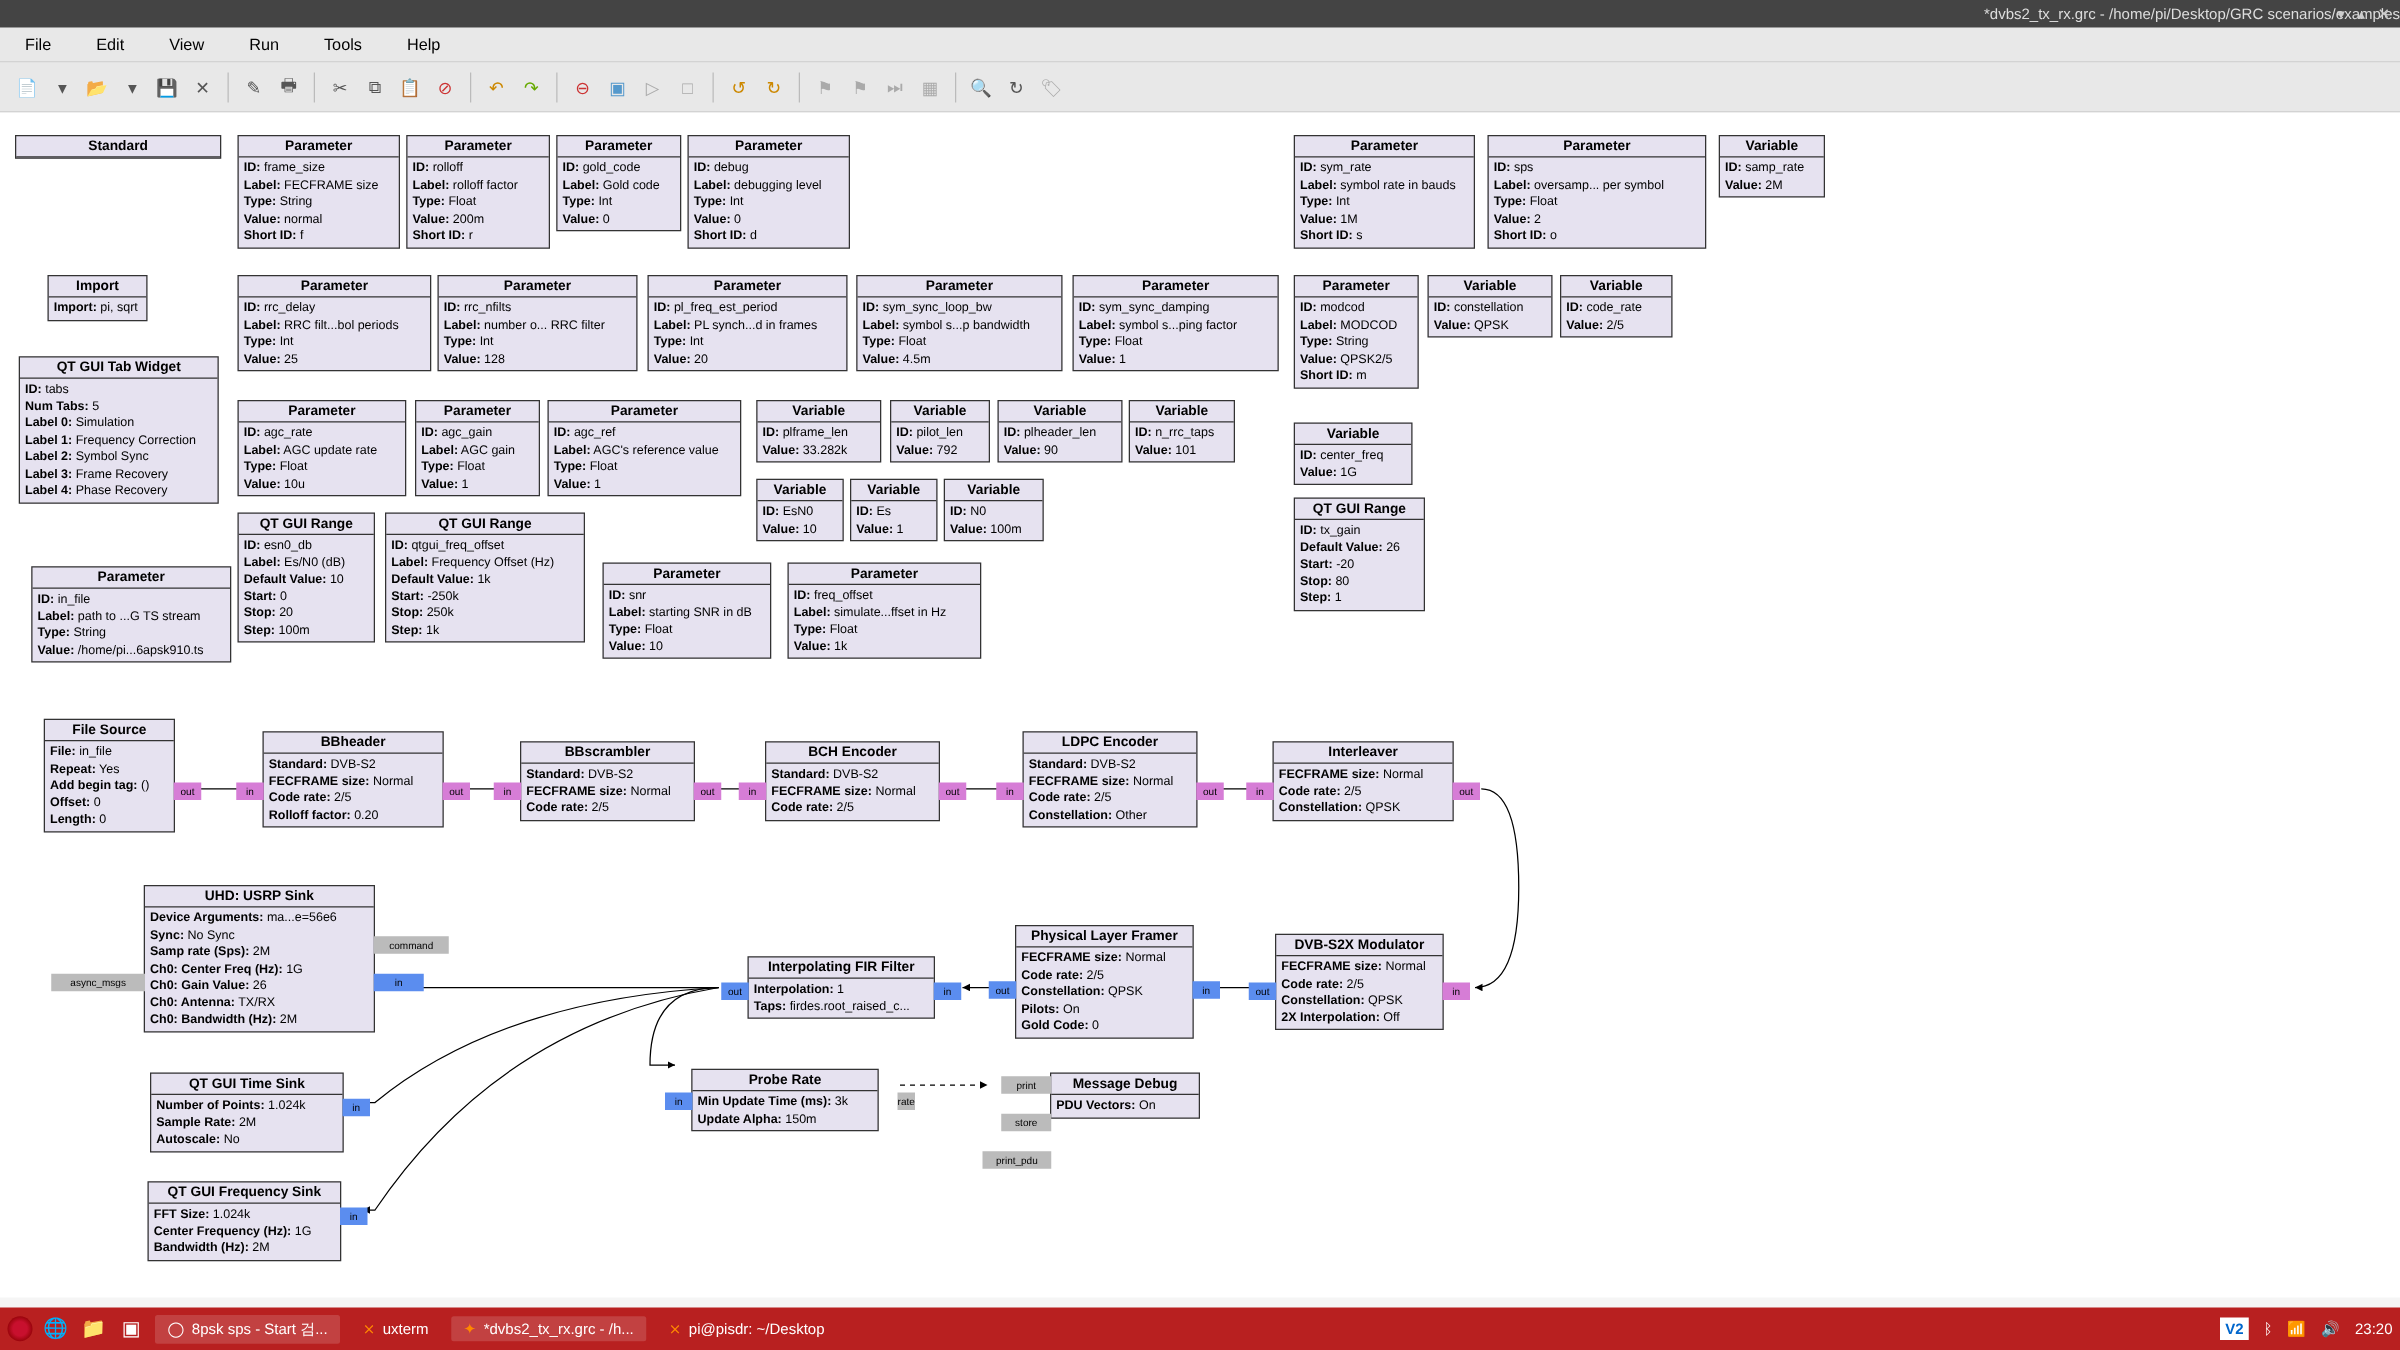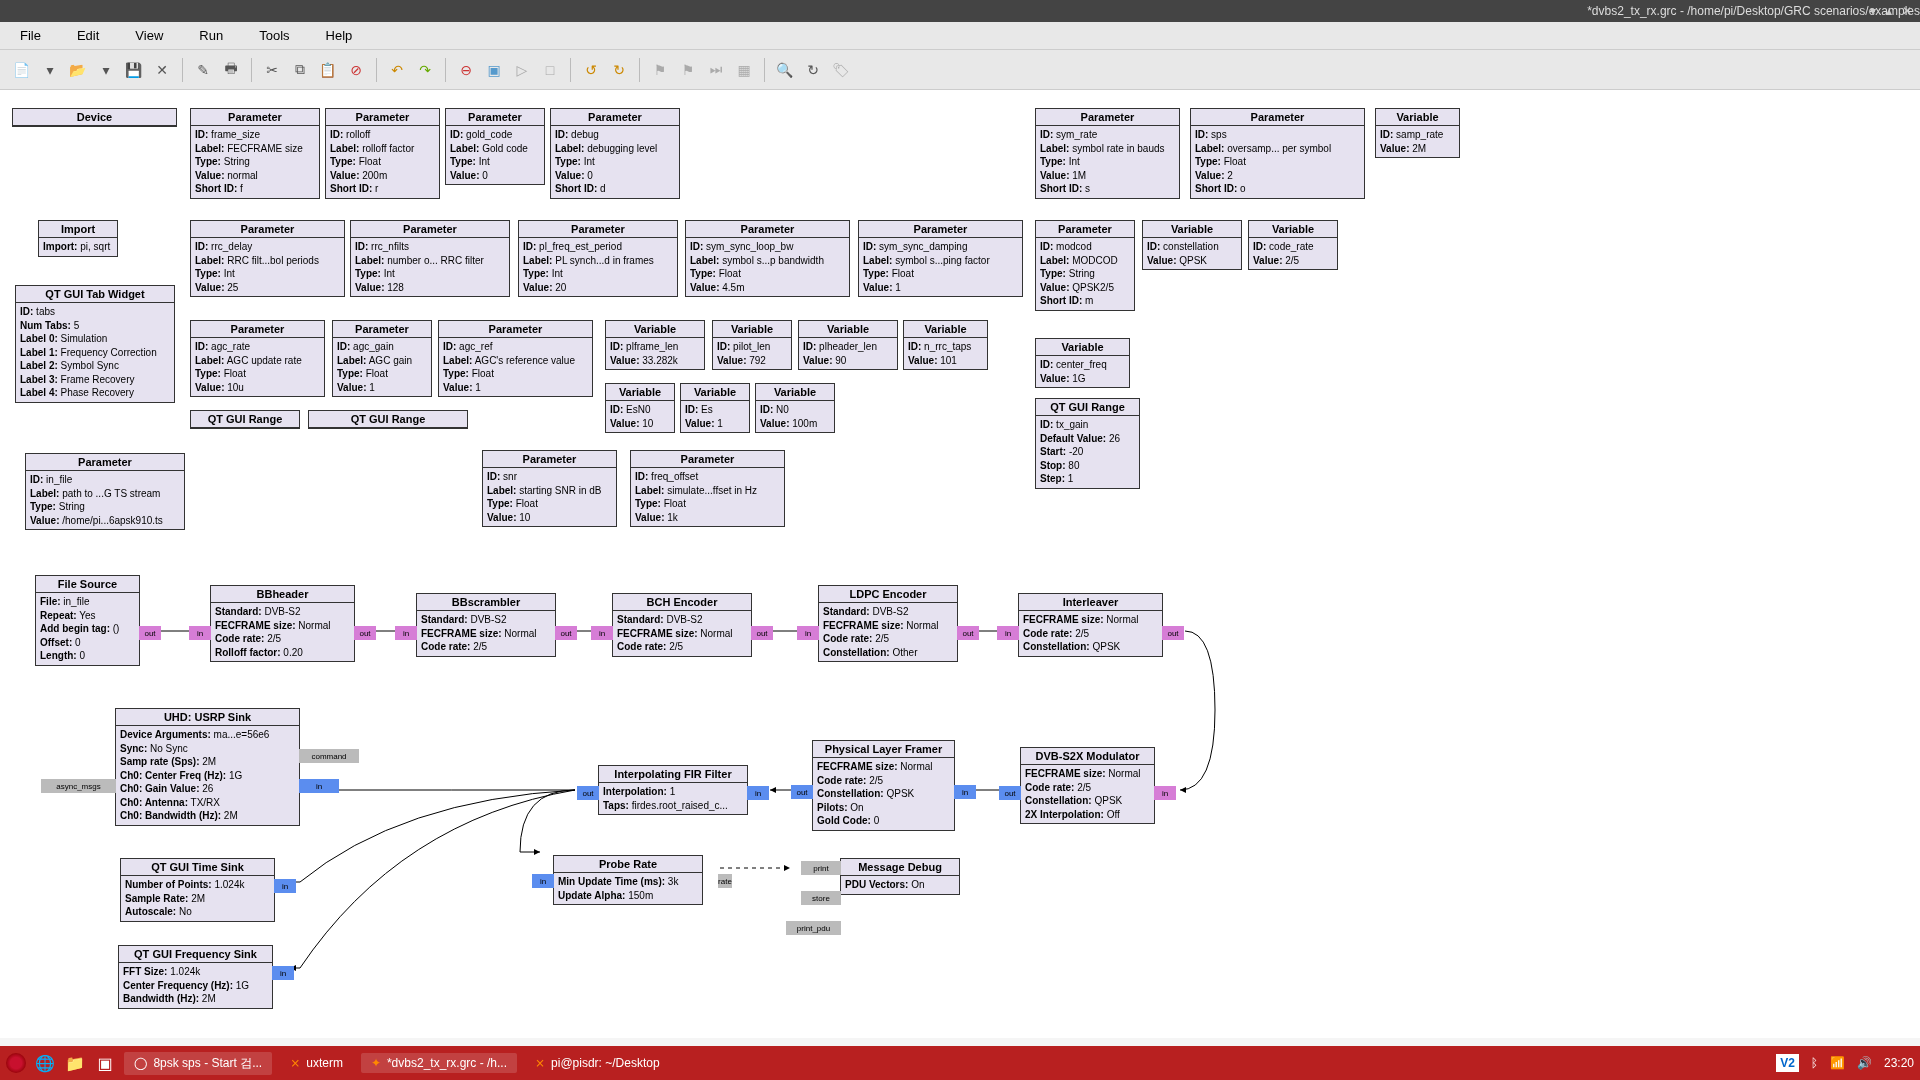--- a/index.html
+++ b/index.html
@@ -107,21 +107,21 @@
 
   <path d="M575 700 Q450 700 330 700" stroke="#000" fill="none" marker-end="url(#ah)"></path>
   <path d="M575 700 Q520 700 520 762 L540 762" stroke="#000" fill="none" marker-end="url(#ah)"></path>
   <path d="M575 700 Q400 710 300 792 L290 792" stroke="#000" fill="none" marker-end="url(#ah)"></path>
   <path d="M575 700 Q400 730 300 878 L290 878" stroke="#000" fill="none" marker-end="url(#ah)"></path>
 
   <line x1="720" y1="778" x2="790" y2="778" stroke="#000" stroke-dasharray="4,4" marker-end="url(#ah)"></line>
 </svg>
 
 <div class="block" style="left:12px;top:18px;width:165px">
-  <div class="block-title">Device</div>
+  <div class="block-title">Standard</div>
 </div>
 <div class="block" style="left:190px;top:18px;width:130px">
   <div class="block-title">Parameter</div>
   <div class="block-body">
         <div class="block-row"><b>ID:</b> frame_size</div>
         <div class="block-row"><b>Label:</b> FECFRAME size</div>
         <div class="block-row"><b>Type:</b> String</div>
         <div class="block-row"><b>Value:</b> normal</div>
         <div class="block-row"><b>Short ID:</b> f</div>
       </div>
@@ -353,23 +353,39 @@
 <div class="block" style="left:755px;top:293px;width:80px">
   <div class="block-title">Variable</div>
   <div class="block-body">
         <div class="block-row"><b>ID:</b> N0</div>
         <div class="block-row"><b>Value:</b> 100m</div>
       </div>
 </div>
 
 <div class="block" style="left:190px;top:320px;width:110px">
   <div class="block-title">QT GUI Range</div>
+  <div class="block-body">
+        <div class="block-row"><b>ID:</b> esn0_db</div>
+        <div class="block-row"><b>Label:</b> Es/N0 (dB)</div>
+        <div class="block-row"><b>Default Value:</b> 10</div>
+        <div class="block-row"><b>Start:</b> 0</div>
+        <div class="block-row"><b>Stop:</b> 20</div>
+        <div class="block-row"><b>Step:</b> 100m</div>
+      </div>
 </div>
 <div class="block" style="left:308px;top:320px;width:160px">
   <div class="block-title">QT GUI Range</div>
+  <div class="block-body">
+        <div class="block-row"><b>ID:</b> qtgui_freq_offset</div>
+        <div class="block-row"><b>Label:</b> Frequency Offset (Hz)</div>
+        <div class="block-row"><b>Default Value:</b> 1k</div>
+        <div class="block-row"><b>Start:</b> -250k</div>
+        <div class="block-row"><b>Stop:</b> 250k</div>
+        <div class="block-row"><b>Step:</b> 1k</div>
+      </div>
 </div>
 <div class="block" style="left:482px;top:360px;width:135px">
   <div class="block-title">Parameter</div>
   <div class="block-body">
         <div class="block-row"><b>ID:</b> snr</div>
         <div class="block-row"><b>Label:</b> starting SNR in dB</div>
         <div class="block-row"><b>Type:</b> Float</div>
         <div class="block-row"><b>Value:</b> 10</div>
       </div>
 </div>

